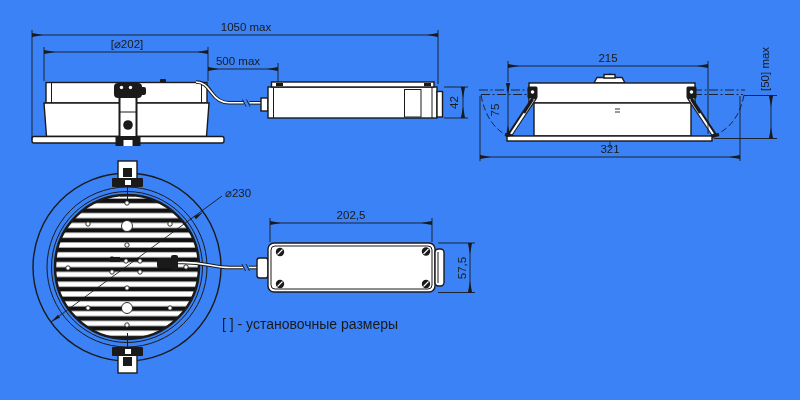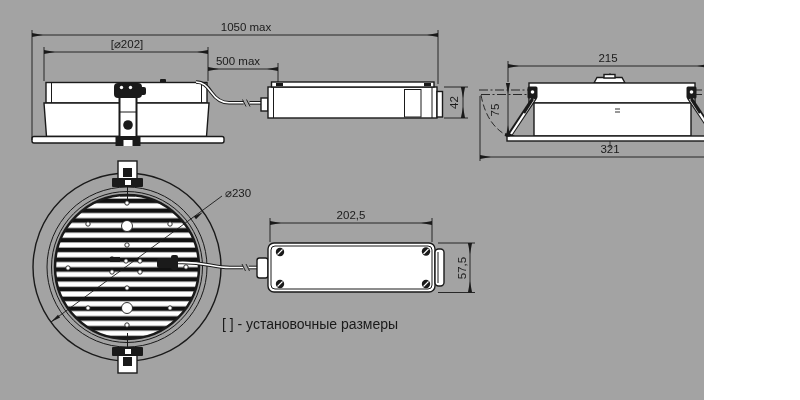--- a/index.html
+++ b/index.html
@@ -1,16 +1,16 @@
 <!DOCTYPE html>
 <html><head>
 <meta charset="utf-8">
 <style>
   html,body{margin:0;padding:0;background:#fff;}
-  .canvas{position:relative;width:704px;height:400px;background:#a3a3a3;overflow:hidden;
+  .canvas{position:relative;width:800px;height:400px;background:#3b82f6;overflow:hidden;
           font-family:"Liberation Sans", sans-serif;}
   svg{display:block;}
   text{font-family:"Liberation Sans", sans-serif;fill:#1a1a1a;}
   .dimtxt{font-size:11.5px;}
   .notetxt{font-size:14px;}
   .obj{stroke:#1a1a1a;stroke-width:1.4;fill:none;}
   .objf{stroke:#1a1a1a;stroke-width:1.4;fill:#fff;}
   .thin{stroke:#1a1a1a;stroke-width:1;fill:none;}
   .dim{stroke:#1a1a1a;stroke-width:.9;fill:none;}
   .blk{fill:#1a1a1a;stroke:none;}

